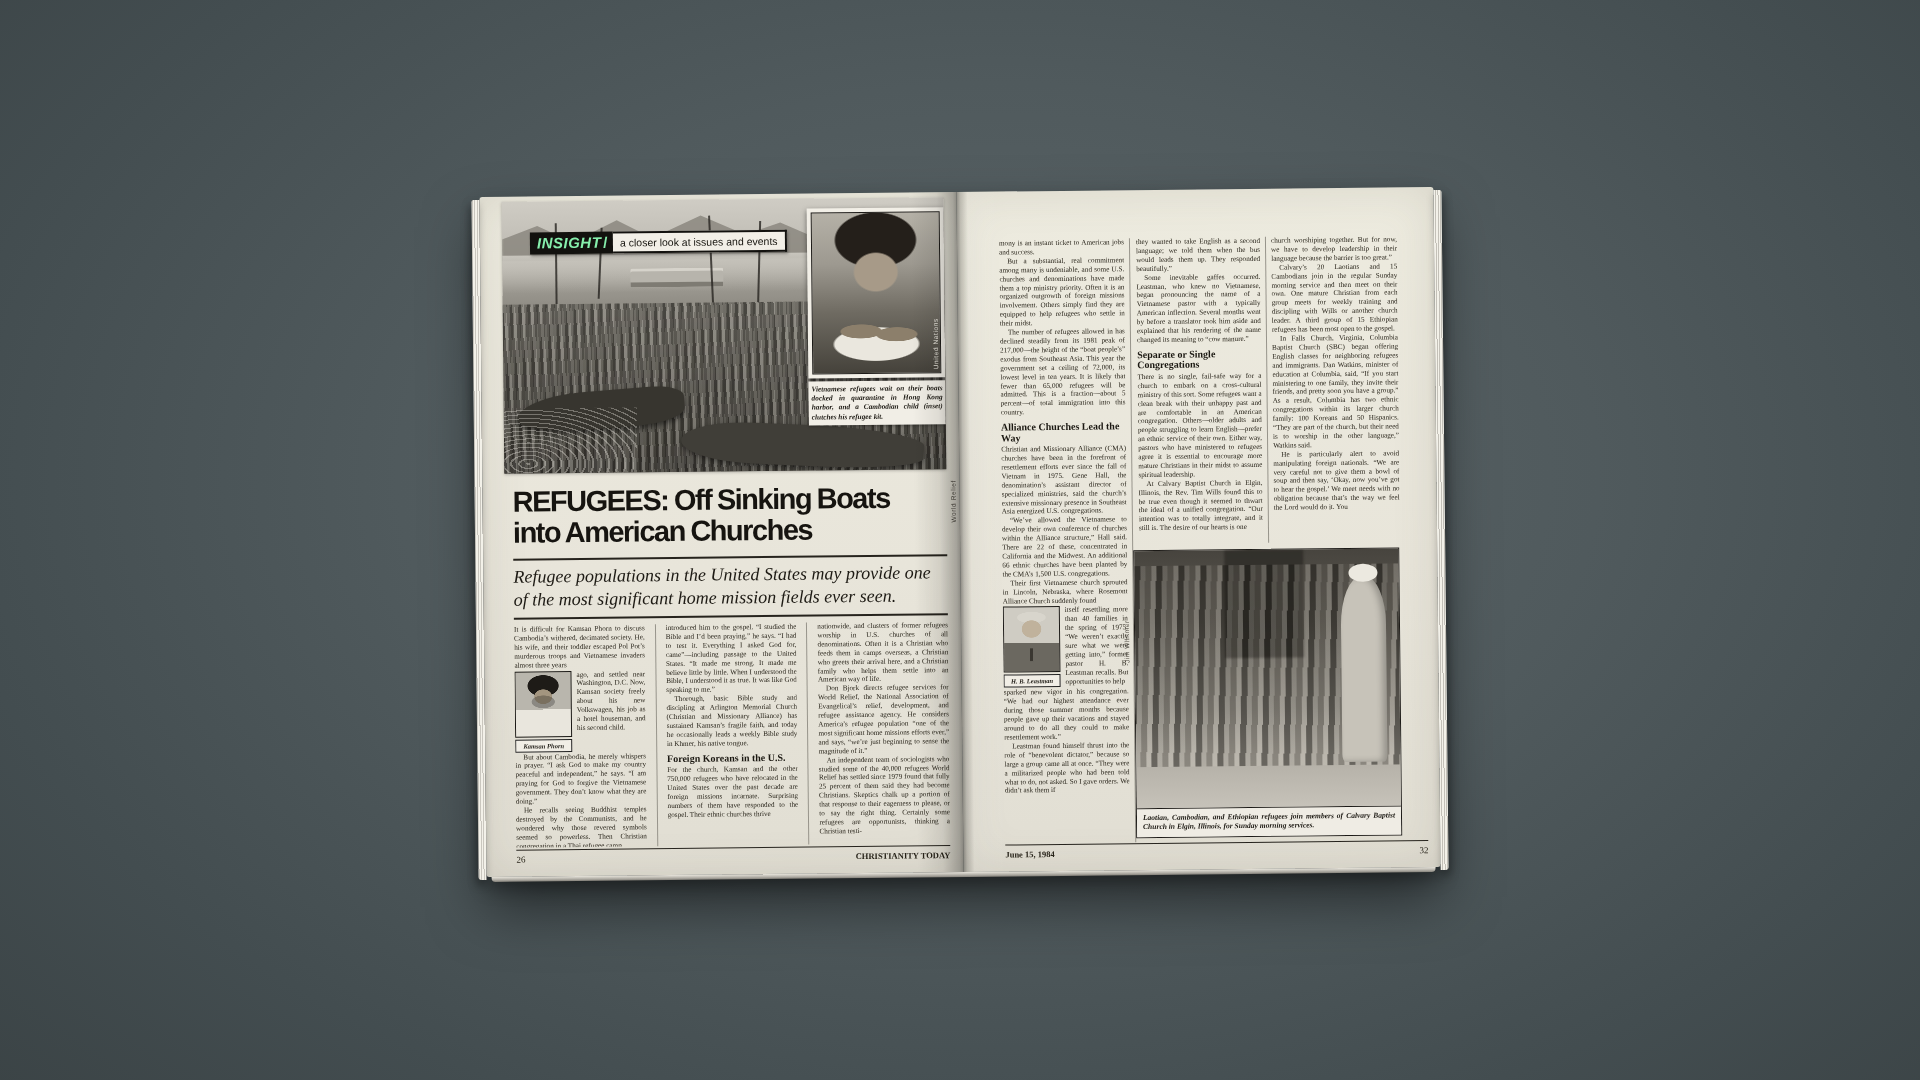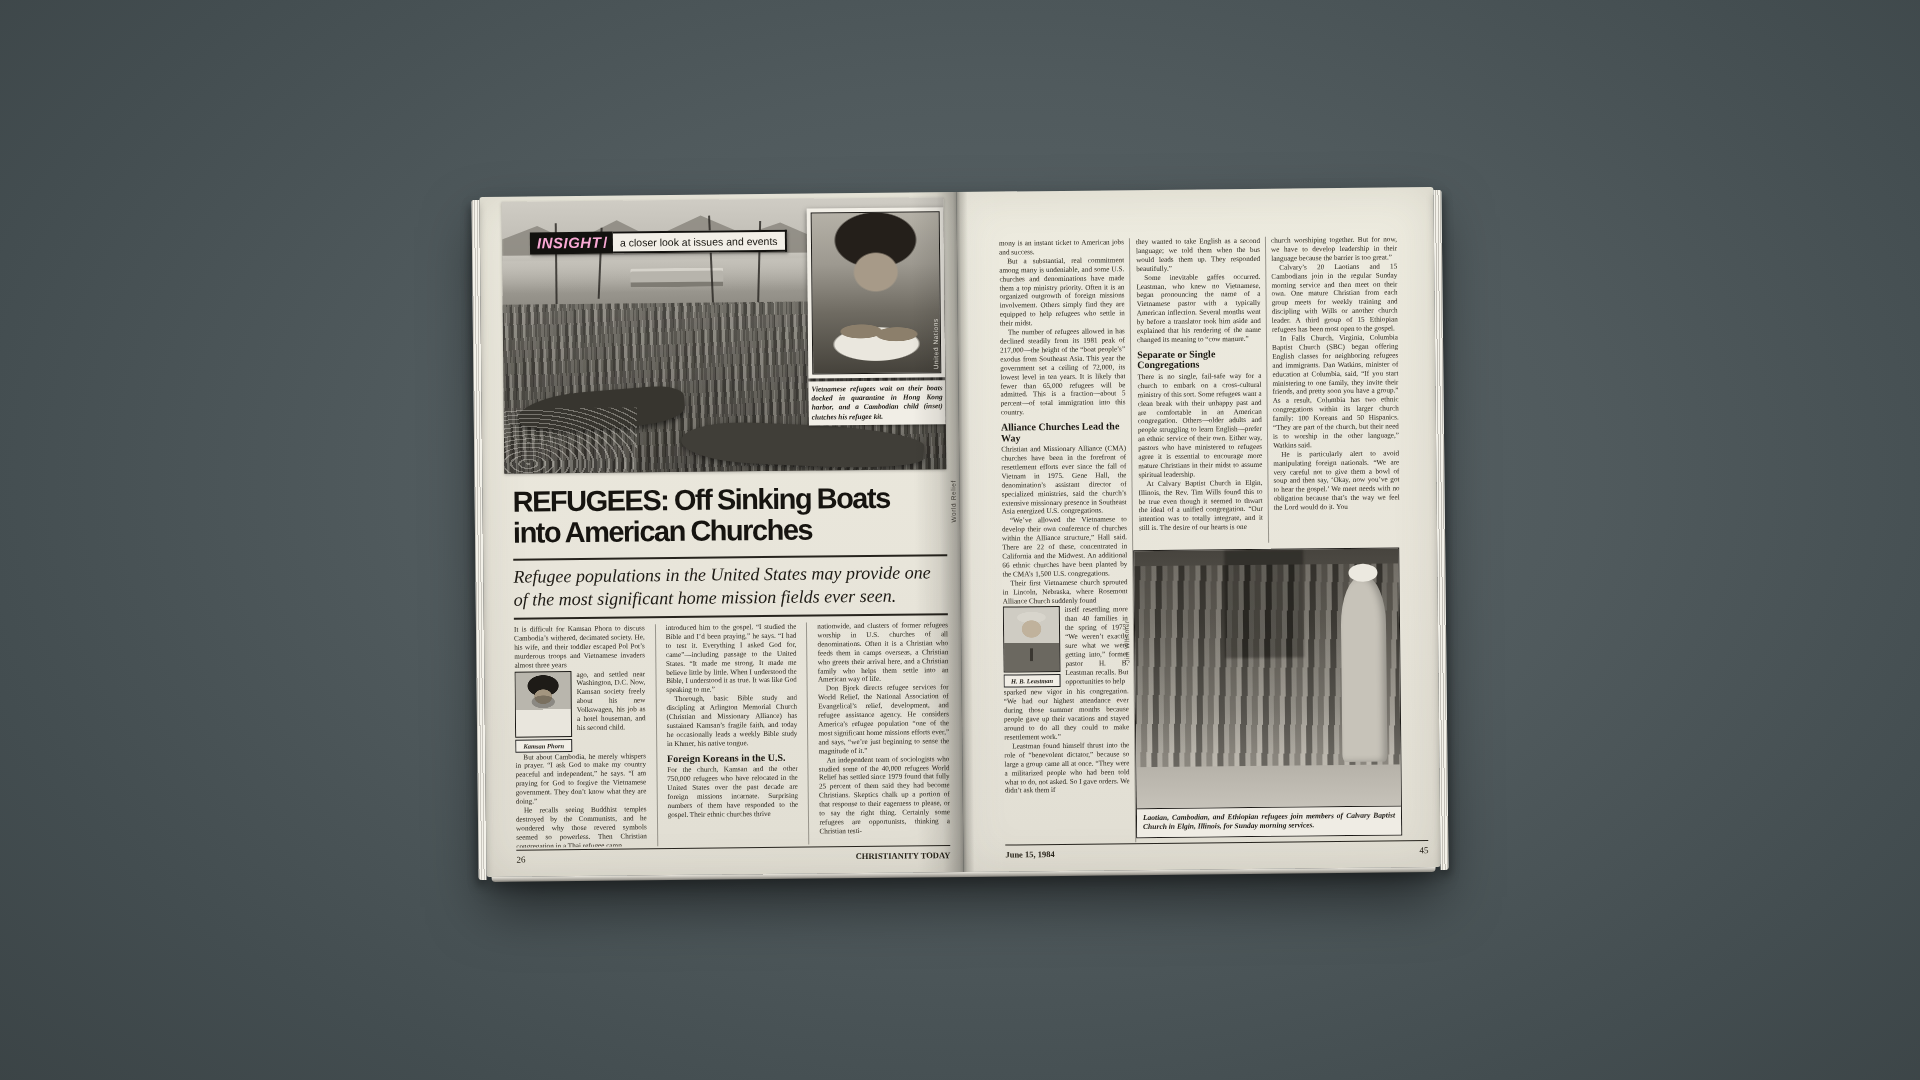--- a/index.html
+++ b/index.html
@@ -77,21 +77,21 @@
     linear-gradient(180deg,#8a877f,#4b4943);}
   .hullA{position:absolute;left:3%;bottom:16%;width:38%;height:14%;background:#37352f;transform:rotate(-4deg);
     border-radius:40% 20% 30% 50%/60% 30% 40% 40%;box-shadow:0 3px 5px rgba(0,0,0,.45);}
   .hullB{position:absolute;right:5%;bottom:2%;width:55%;height:15%;background:#403e38;transform:rotate(3deg);
     border-radius:30% 50% 40% 30%/50% 40% 30% 50%;box-shadow:0 2px 5px rgba(0,0,0,.4);}
   .waterline{position:absolute;left:0;bottom:0;width:30%;height:24%;opacity:.7;background:
     repeating-radial-gradient(ellipse at 18% 85%, rgba(222,219,211,.55) 0 2px, transparent 2px 8px);}
 
   .banner{position:absolute;left:28px;top:31px;display:flex;align-items:stretch;
     font-family:"Liberation Sans",sans-serif;box-shadow:1px 2px 3px rgba(0,0,0,.3);}
-  .banner-black{background:#12110e;color:#f9a8d4;font-weight:bold;font-style:italic;
+  .banner-black{background:#12110e;color:#86efac;font-weight:bold;font-style:italic;
     font-size:15px;line-height:22px;padding:0 5px 0 7px;letter-spacing:.5px;}
   .banner-black .slash{font-style:normal;font-weight:bold;margin-left:2px;}
   .banner-tag{background:#f2efe7;color:#17150f;border:2px solid #12110e;border-left:none;
     font-size:10.5px;line-height:18px;padding:0 7px;white-space:nowrap;}
 
   .inset{position:absolute;left:305px;top:10px;width:137px;height:170px;background:#f2efe7;
     padding:4px;box-sizing:border-box;box-shadow:0 2px 5px rgba(0,0,0,.5);}
   .inset-img{position:relative;width:100%;height:100%;border:1px solid #1c1a17;box-sizing:border-box;background:
     radial-gradient(ellipse 26% 7% at 38% 74%, #8c7f6b 0 60%, transparent 65%),
     radial-gradient(ellipse 26% 7% at 66% 76%, #8c7f6b 0 60%, transparent 65%),
@@ -245,19 +245,19 @@
           <div class="doorway"></div>
           <div class="figures"></div>
           <div class="figureR"></div>
           <div class="hat"></div>
         </div>
         <div class="group-caption">Laotian, Cambodian, and Ethiopian refugees join members of Calvary Baptist Church in Elgin, Illinois, for Sunday morning services.</div>
       </div>
 
       <div class="footer" style="left:42px;right:12px;">
         <span class="mag">June 15, 1984</span>
-        <span class="pagenum">45</span>
+        <span class="pagenum">32</span>
       </div>
     </div>
 
     <div class="gutter"></div>
   </div>
 </div>
 
 </body></html>

